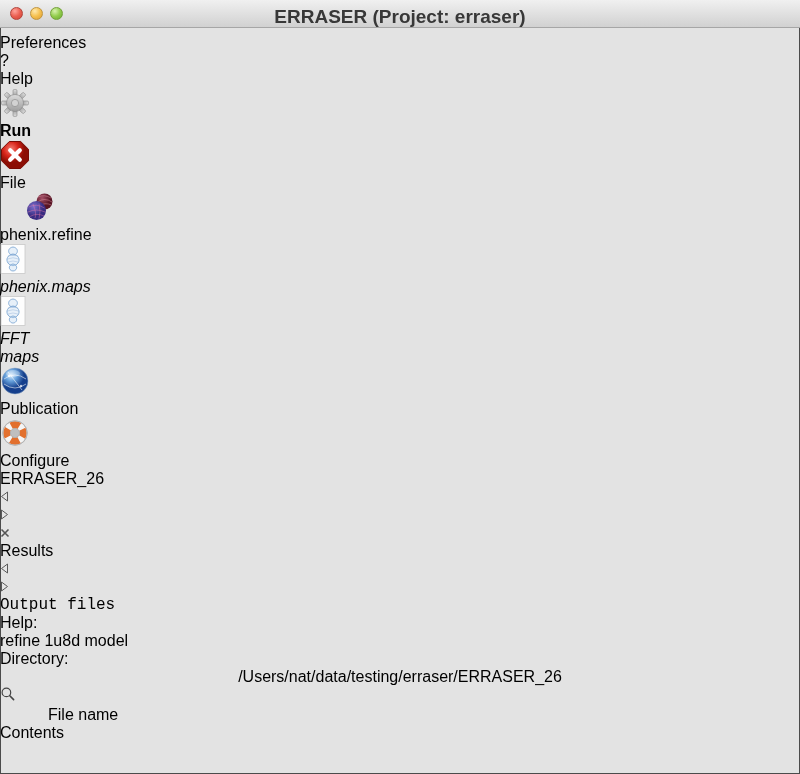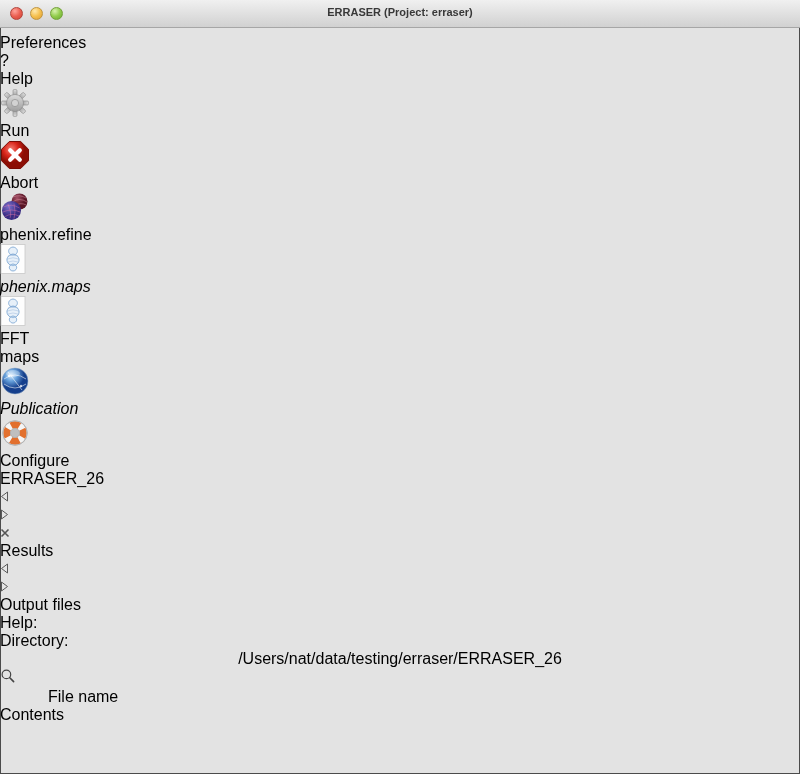--- a/index.html
+++ b/index.html
@@ -7,21 +7,21 @@
     width:800px;height:774px;position:relative;overflow:hidden;
     background:#e3e3e3;
     font-family:"Liberation Sans","DejaVu Sans",sans-serif;
     -webkit-font-smoothing:antialiased;
     box-shadow:inset 0 0 0 1px #4b4b4b;
   }
   
   .titlebar{position:absolute;top:0;left:0;right:0;height:27px;
     background:linear-gradient(#f0f0f0,#d1d1d1);border-bottom:1px solid #a6a6a6;}
   .wtitle{position:absolute;left:0;right:0;top:6px;text-align:center;
-    font-size:11px;font-weight:bold;color:#383838;}
+    font-size:19px;font-weight:bold;color:#383838;}
   .light{position:absolute;top:7px;width:13px;height:13px;border-radius:50%;box-sizing:border-box;}
   .light.red{left:10px;background:radial-gradient(circle at 35% 28%,#ffa49b,#ea5f51 50%,#cf4234);border:1px solid #b2453c;}
   .light.yellow{left:30px;background:radial-gradient(circle at 35% 28%,#ffe9ad,#f5c04e 50%,#dd9c34);border:1px solid #c0953f;}
   .light.green{left:50px;background:radial-gradient(circle at 35% 28%,#d8f2b0,#92cc4c 50%,#67a832;border:1px solid #74a23a;}
   
   .toolbar{position:absolute;top:28px;left:0;right:0;height:50px;
     background:linear-gradient(#dadada,#aaaaaa);border-bottom:2px solid #4a4a4a;}
   .titem{position:absolute;top:2px;text-align:center;cursor:default;}
   .ticon{height:33px;display:flex;align-items:center;justify-content:center;}
   .tlabel{font-size:12px;color:#111;white-space:nowrap;line-height:13px;}
@@ -86,21 +86,21 @@
           <rect x="13.1" y="8" width="3.8" height="17" rx="1.9" fill="#c23b32" stroke="#8e241d" stroke-width="0.5"></rect>
         </g>
       </svg>
     </div>
     <div class="tlabel">Preferences</div>
   </div>
   <div class="titem" style="left:78px;width:44px;">
     <div class="ticon"><span class="helpq">?</span></div>
     <div class="tlabel">Help</div>
   </div>
-  <div class="titem" style="left:152px;width:44px;">
+  <div class="titem" style="left:152px;width:44px;font-weight:bold;">
     <div class="ticon">
       <svg width="30" height="30" viewBox="0 0 30 30">
         <defs>
             <linearGradient id="gg" x1="0" y1="0" x2="0" y2="1">
               <stop offset="0" stop-color="#dcdcdc"></stop>
               <stop offset="1" stop-color="#9d9d9d"></stop>
             </linearGradient>
           </defs>
         <g fill="url(#gg)" stroke="#878787" stroke-width="0.6">
           <rect x="13" y="1.5" width="4" height="7" rx="1.3"></rect>
@@ -125,23 +125,23 @@
             <radialGradient id="rg" cx="35%" cy="28%">
               <stop offset="0" stop-color="#f48075"></stop>
               <stop offset="55%" stop-color="#d8251a"></stop>
               <stop offset="100%" stop-color="#8c0e05"></stop>
             </radialGradient>
           </defs>
         <polygon points="9.3,1.5 20.7,1.5 28.5,9.3 28.5,20.7 20.7,28.5 9.3,28.5 1.5,20.7 1.5,9.3" fill="url(#rg)" stroke="#7a0b04" stroke-width="1"></polygon>
         <path d="M10.2 10.2 L19.8 19.8 M19.8 10.2 L10.2 19.8" stroke="#fff" stroke-width="4.2" stroke-linecap="round"></path>
       </svg>
     </div>
-    <div class="tlabel">Abort</div>
-  </div>
-  <div class="titem" style="left:272px;width:80px;">
+    <div class="tlabel">File</div>
+  </div>
+  <div class="titem" style="left:272px;width:80px;text-align:center;">
     <div class="ticon">
       <svg width="30" height="30" viewBox="0 0 30 30">
         <defs>
           <radialGradient id="pr1" cx="35%" cy="30%">
               <stop offset="0" stop-color="#a34f66"></stop>
               <stop offset="100%" stop-color="#581424"></stop>
             </radialGradient>
           <radialGradient id="pr2" cx="35%" cy="30%">
               <stop offset="0" stop-color="#7b6fcc"></stop>
               <stop offset="100%" stop-color="#392c82"></stop>
@@ -162,35 +162,35 @@
         <g stroke="#7fa8d4" fill="rgba(190,215,240,.35)" stroke-width="0.9">
           <path d="M13 3 c4 0.5 5.5 4 3.5 6.5 c-1.5 2 -5.5 2 -7 0 c-2 -2.5 -0.5 -6 3.5 -6.5 z"></path>
           <path d="M13 10 c5.5 0.8 7.5 5.5 5 9 c-2.5 3.5 -7.5 3.5 -10 0 c-2.5 -3.5 -0.5 -8.2 5 -9 z"></path>
           <path d="M13 20 c3.5 0.5 4.5 3.5 3 5.5 c-1.5 2 -4.5 2 -6 0 c-1.5 -2 -0.5 -5 3 -5.5 z"></path>
         </g>
         <path d="M8 12 q5 -2 10 0 M7.5 15 q5.5 -2.5 11 0 M8 18 q5 -2 10 0" stroke="rgba(110,150,200,.6)" fill="none" stroke-width="0.5"></path>
       </svg>
     </div>
     <div class="tlabel">phenix.maps</div>
   </div>
-  <div class="titem" style="left:424px;width:60px;">
+  <div class="titem" style="left:424px;width:60px;font-style:italic;">
     <div class="ticon">
       <svg width="26" height="30" viewBox="0 0 26 30">
         <rect x="1" y="0.5" width="24" height="29" fill="#fdfdfd" stroke="#c9c9c9" stroke-width="0.8"></rect>
         <g stroke="#7fa8d4" fill="rgba(190,215,240,.35)" stroke-width="0.9">
           <path d="M13 3 c4 0.5 5.5 4 3.5 6.5 c-1.5 2 -5.5 2 -7 0 c-2 -2.5 -0.5 -6 3.5 -6.5 z"></path>
           <path d="M13 10 c5.5 0.8 7.5 5.5 5 9 c-2.5 3.5 -7.5 3.5 -10 0 c-2.5 -3.5 -0.5 -8.2 5 -9 z"></path>
           <path d="M13 20 c3.5 0.5 4.5 3.5 3 5.5 c-1.5 2 -4.5 2 -6 0 c-1.5 -2 -0.5 -5 3 -5.5 z"></path>
         </g>
         <path d="M8 12 q5 -2 10 0 M7.5 15 q5.5 -2.5 11 0 M8 18 q5 -2 10 0" stroke="rgba(110,150,200,.6)" fill="none" stroke-width="0.5"></path>
       </svg>
     </div>
     <div class="tlabel">FFT maps</div>
   </div>
-  <div class="titem" style="left:483px;width:66px;font-style:italic;">
+  <div class="titem" style="left:483px;width:66px;">
     <div class="ticon">
       <svg width="30" height="30" viewBox="0 0 30 30">
         <defs>
             <radialGradient id="gb" cx="35%" cy="28%">
               <stop offset="0" stop-color="#dceefc"></stop>
               <stop offset="45%" stop-color="#67a1dc"></stop>
               <stop offset="100%" stop-color="#153f8c"></stop>
             </radialGradient>
           </defs>
         <circle cx="15" cy="15" r="13" fill="url(#gb)" stroke="#8ea9c4" stroke-width="0.5"></circle>
@@ -245,23 +245,24 @@
         <path d="M7.5 1 L1.5 5.5 L7.5 10 Z" fill="#e6e6e6" stroke="#5a5a5a" stroke-width="1"></path>
       </svg>
   </div>
   <div class="navbtn" style="left:782px;top:6px;">
     <svg width="9" height="11" viewBox="0 0 9 11">
         <path d="M1.5 1 L7.5 5.5 L1.5 10 Z" fill="#e6e6e6" stroke="#5a5a5a" stroke-width="1"></path>
       </svg>
   </div>
 </div>
 
-<div class="grouplabel" style="top:133px;">Output files</div>
+<div class="grouplabel" style="top:133px;font-family:Liberation Mono, monospace;">Output files</div>
 <div class="groupbox" style="top:150px;height:318px;">
   <div class="flabel" style="top:16px;">Help:</div>
+  <div class="fvalue" style="top:16px;">refine 1u8d model</div>
   <div class="flabel" style="top:46px;">Directory:</div>
   <div class="fvalue" style="top:46px;text-align:center;">/Users/nat/data/testing/erraser/ERRASER_26</div>
   <div class="browsebtn">
     <span>
       <svg width="16" height="16" viewBox="0 0 16 16">
           <circle cx="6.4" cy="6.4" r="4.3" fill="none" stroke="#444" stroke-width="1.2"></circle>
           <line x1="9.8" y1="9.8" x2="13.6" y2="13.6" stroke="#444" stroke-width="1.6" stroke-linecap="round"></line>
         </svg>
     </span>
   </div>

